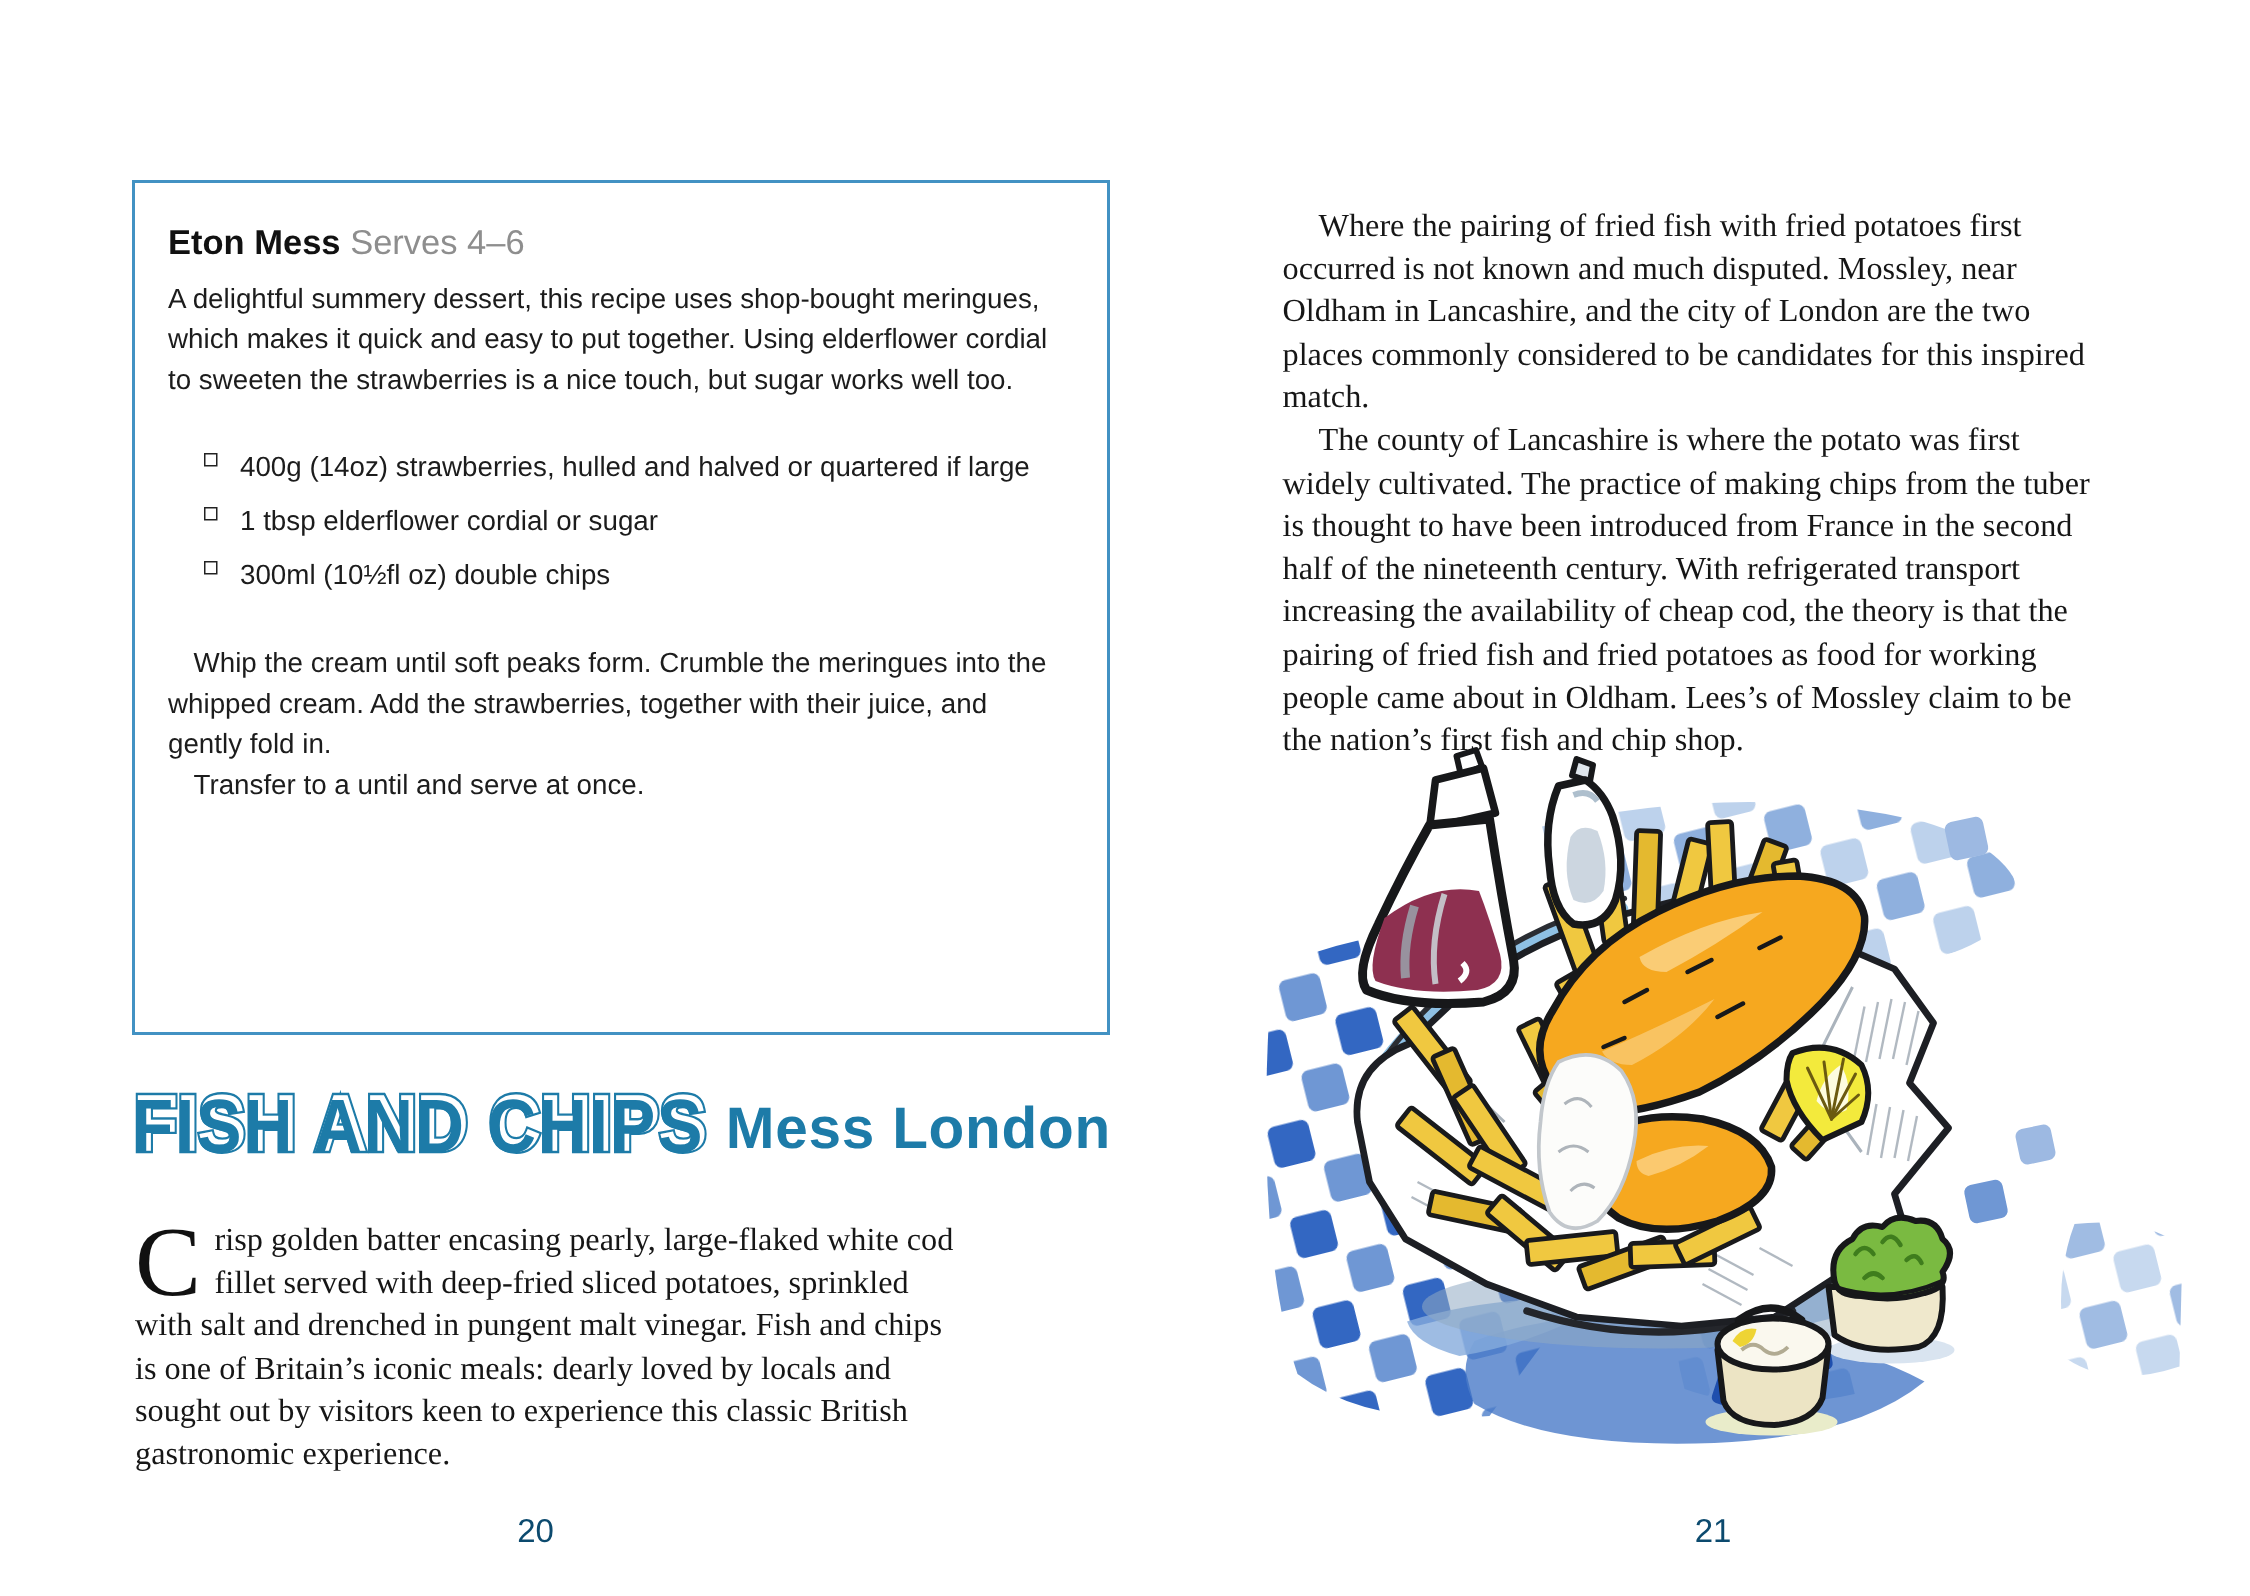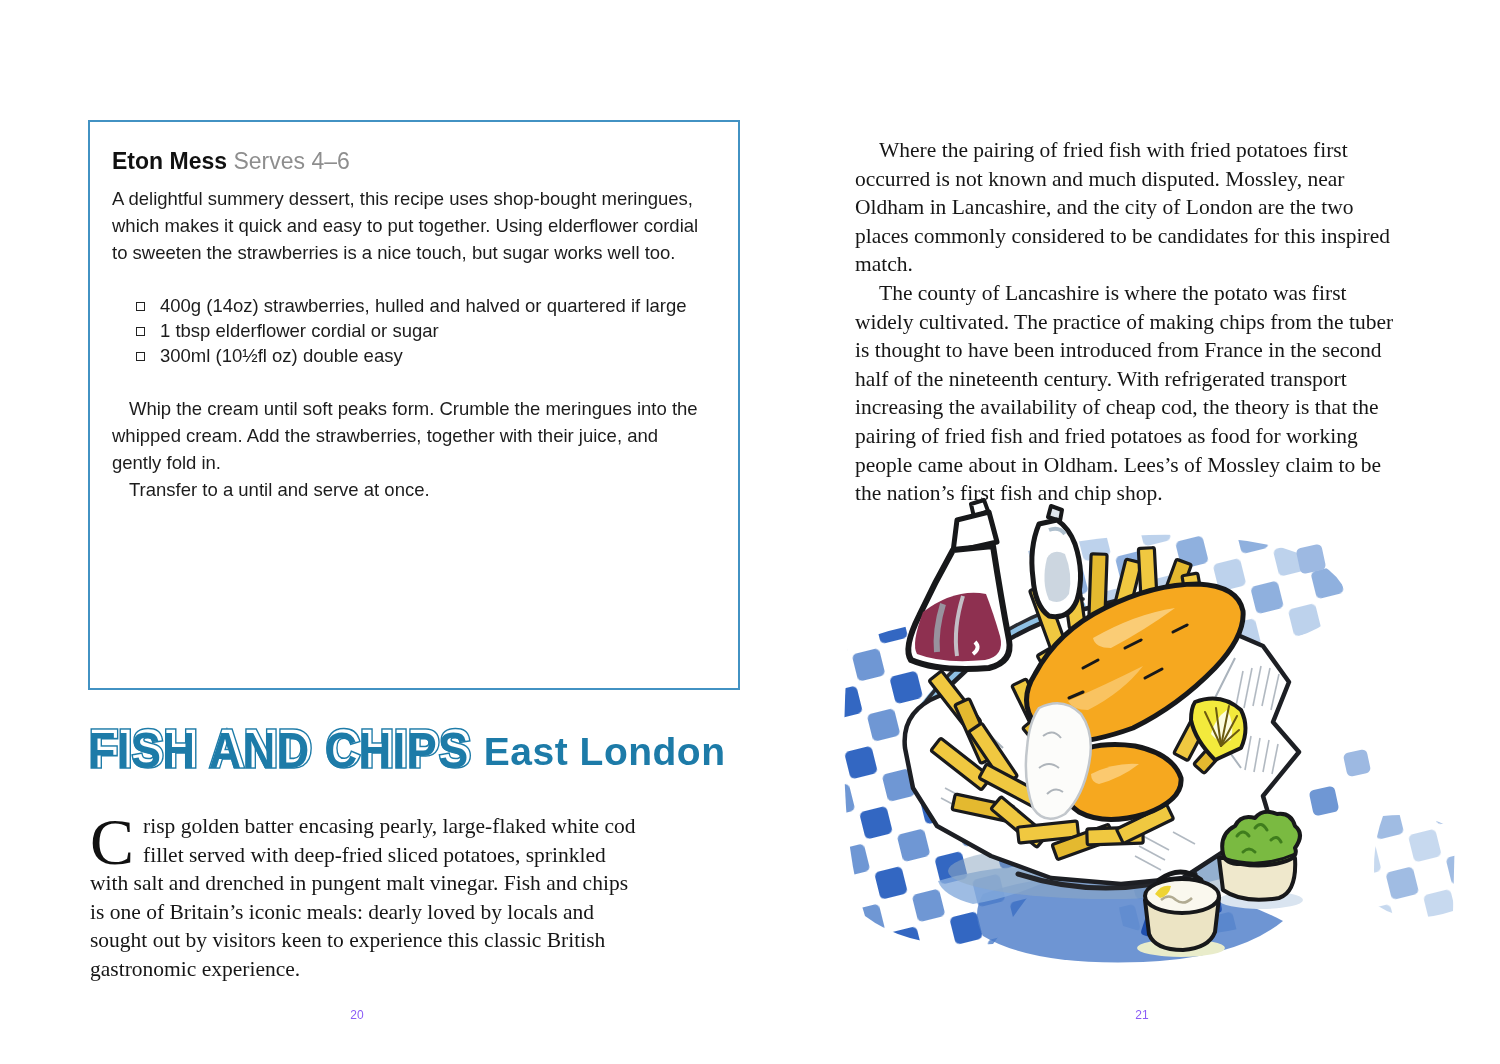--- a/index.html
+++ b/index.html
@@ -9,21 +9,21 @@
   .recipe-card{
     position:absolute;left:88px;top:120px;width:652px;height:570px;
     box-sizing:border-box;border:2px solid #4292c3;
     padding:24px 30px 0 22px;
     font-family:"Liberation Sans",sans-serif;color:#1c1c1c;
   }
   .rc-titleline{margin:0 0 9px 0;font-size:23px;line-height:30px;}
   .rc-title{font-weight:700;color:#111;}
   .rc-serves{font-weight:400;color:#8e8e8e;}
   .rc-desc{margin:0 0 27px 0;font-size:18.5px;line-height:27px;}
-  .rc-ing{list-style:none;margin:0 0 27px 0;padding:0;font-size:18.5px;line-height:25px;}
+  .rc-ing{list-style:none;margin:0 0 27px 0;padding:0;font-size:18.5px;line-height:36px;}
   .rc-ing li{position:relative;padding-left:48px;}
   .rc-ing li .sq{
     position:absolute;left:24px;top:9px;width:7px;height:7px;
     border:1.6px solid #222;background:transparent;
   }
   .rc-method p{margin:0;font-size:18.5px;line-height:27px;}
   .rc-method p.ind{text-indent:17px;}
 
   
   .section-heading{position:absolute;left:90px;top:726px;margin:0;white-space:nowrap;
@@ -51,49 +51,49 @@
   
   .history{position:absolute;left:855px;top:136px;width:548px;
     font-family:"Liberation Serif",serif;font-size:21.5px;line-height:28.6px;color:#161616;}
   .history p{margin:0;text-indent:24px;}
 
   
   .illo{position:absolute;left:843px;top:496px;width:620px;height:497px;margin:0;}
 
   
   .pageno{position:absolute;top:1008px;width:60px;text-align:center;
-    font-family:"Liberation Sans",sans-serif;font-size:12px;color:#8b5cf6;}
+    font-family:"Liberation Sans",sans-serif;font-size:22px;color:#0c4a6e;}
   .pageno.left{left:327px;}
   .pageno.right{left:1112px;}
 </style>
 </head>
 <body>
 
 <div class="spread">
 
   <div>
 
     <section class="recipe-card">
       <p class="rc-titleline"><span class="rc-title">Eton Mess</span> <span class="rc-serves">Serves 4–6</span></p>
 
       <p class="rc-desc">A delightful summery dessert, this recipe uses shop-bought meringues, which makes it quick and easy to put together. Using elderflower cordial to sweeten the strawberries is a nice touch, but sugar works well too.</p>
 
       <ul class="rc-ing">
         <li><span class="sq"></span><span>400g (14oz) strawberries, hulled and halved or quartered if large</span></li>
         <li><span class="sq"></span><span>1 tbsp elderflower cordial or sugar</span></li>
-        <li><span class="sq"></span><span>300ml (10½fl oz) double easy</span></li>
+        <li><span class="sq"></span><span>300ml (10½fl oz) double chips</span></li>
       </ul>
 
       <div class="rc-method">
         <p class="ind">Whip the cream until soft peaks form. Crumble the meringues into the whipped cream. Add the strawberries, together with their juice, and gently fold in.</p>
         <p class="ind">Transfer to a until and serve at once.</p>
       </div>
     </section>
 
-    <h1 class="section-heading"><span class="dish" data-text="FISH AND CHIPS">FISH AND CHIPS</span><span class="region">East London</span></h1>
+    <h1 class="section-heading"><span class="dish" data-text="FISH AND CHIPS">FISH AND CHIPS</span><span class="region">Mess London</span></h1>
 
     <p class="intro"><span class="dropcap">C</span><span>risp golden batter encasing pearly, large-flaked white cod fillet served with deep-fried sliced potatoes, sprinkled with salt and drenched in pungent malt vinegar. Fish and chips is one of Britain’s iconic meals: dearly loved by locals and sought out by visitors keen to experience this classic British gastronomic experience.</span></p>
 
     <div class="pageno left">20</div>
   </div>
 
   <div>
 
     <div class="history">
       <p>Where the pairing of fried fish with fried potatoes first occurred is not known and much disputed. Mossley, near Oldham in Lancashire, and the city of London are the two places commonly considered to be candidates for this inspired match.</p>

